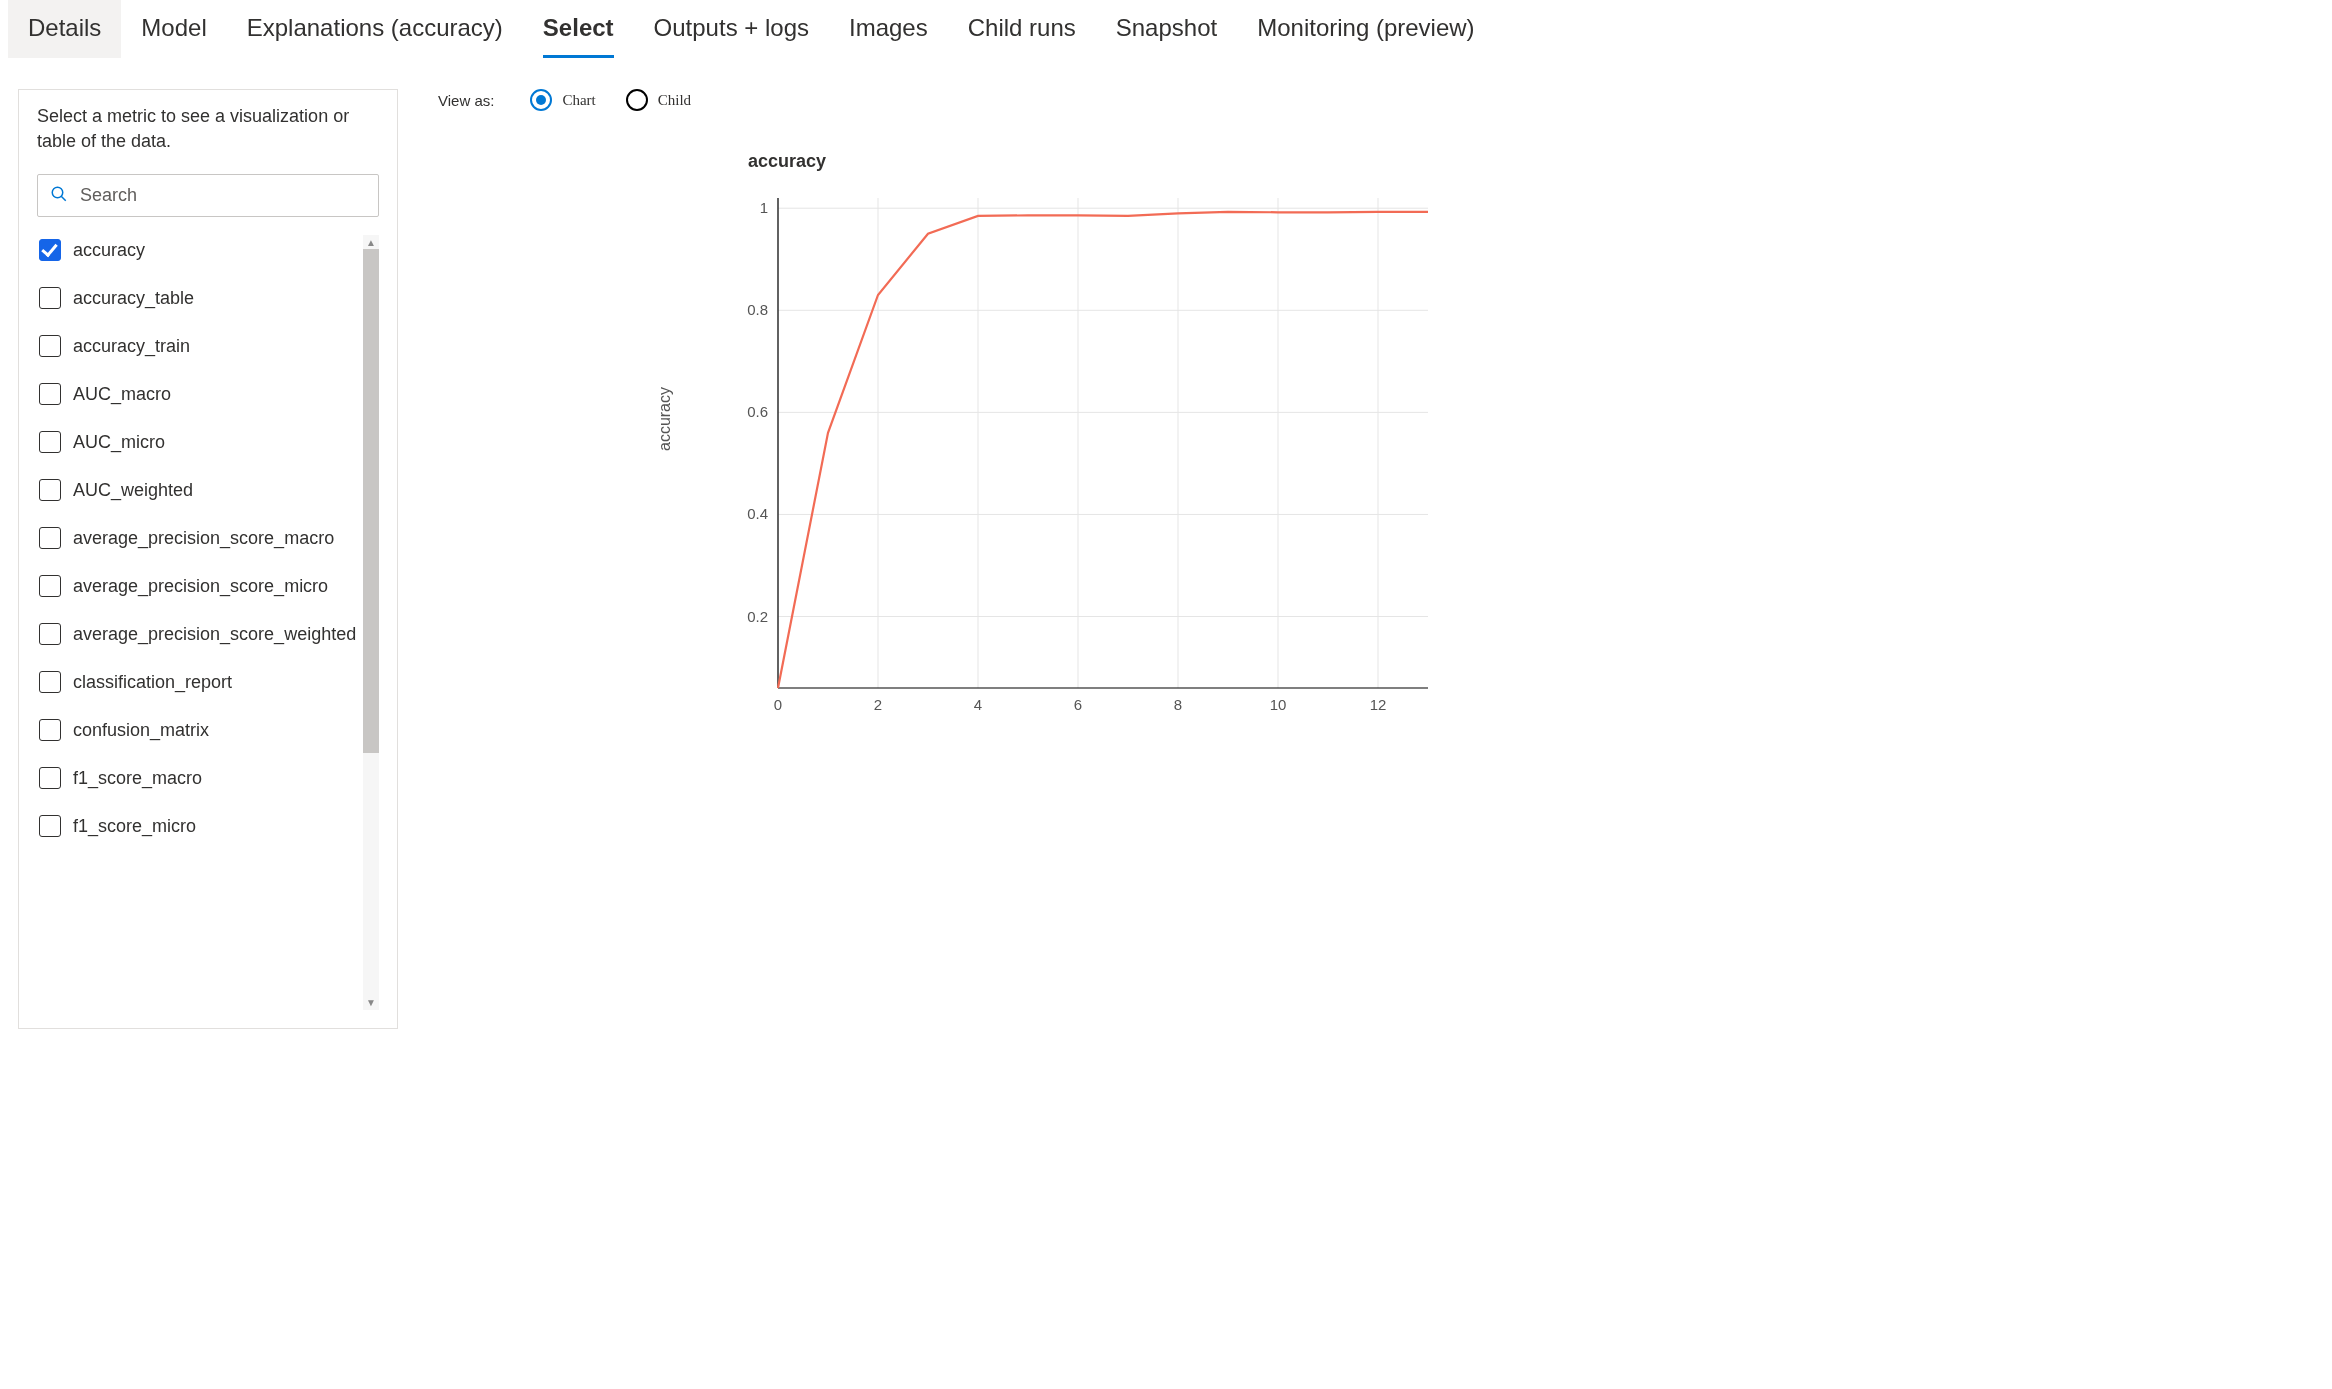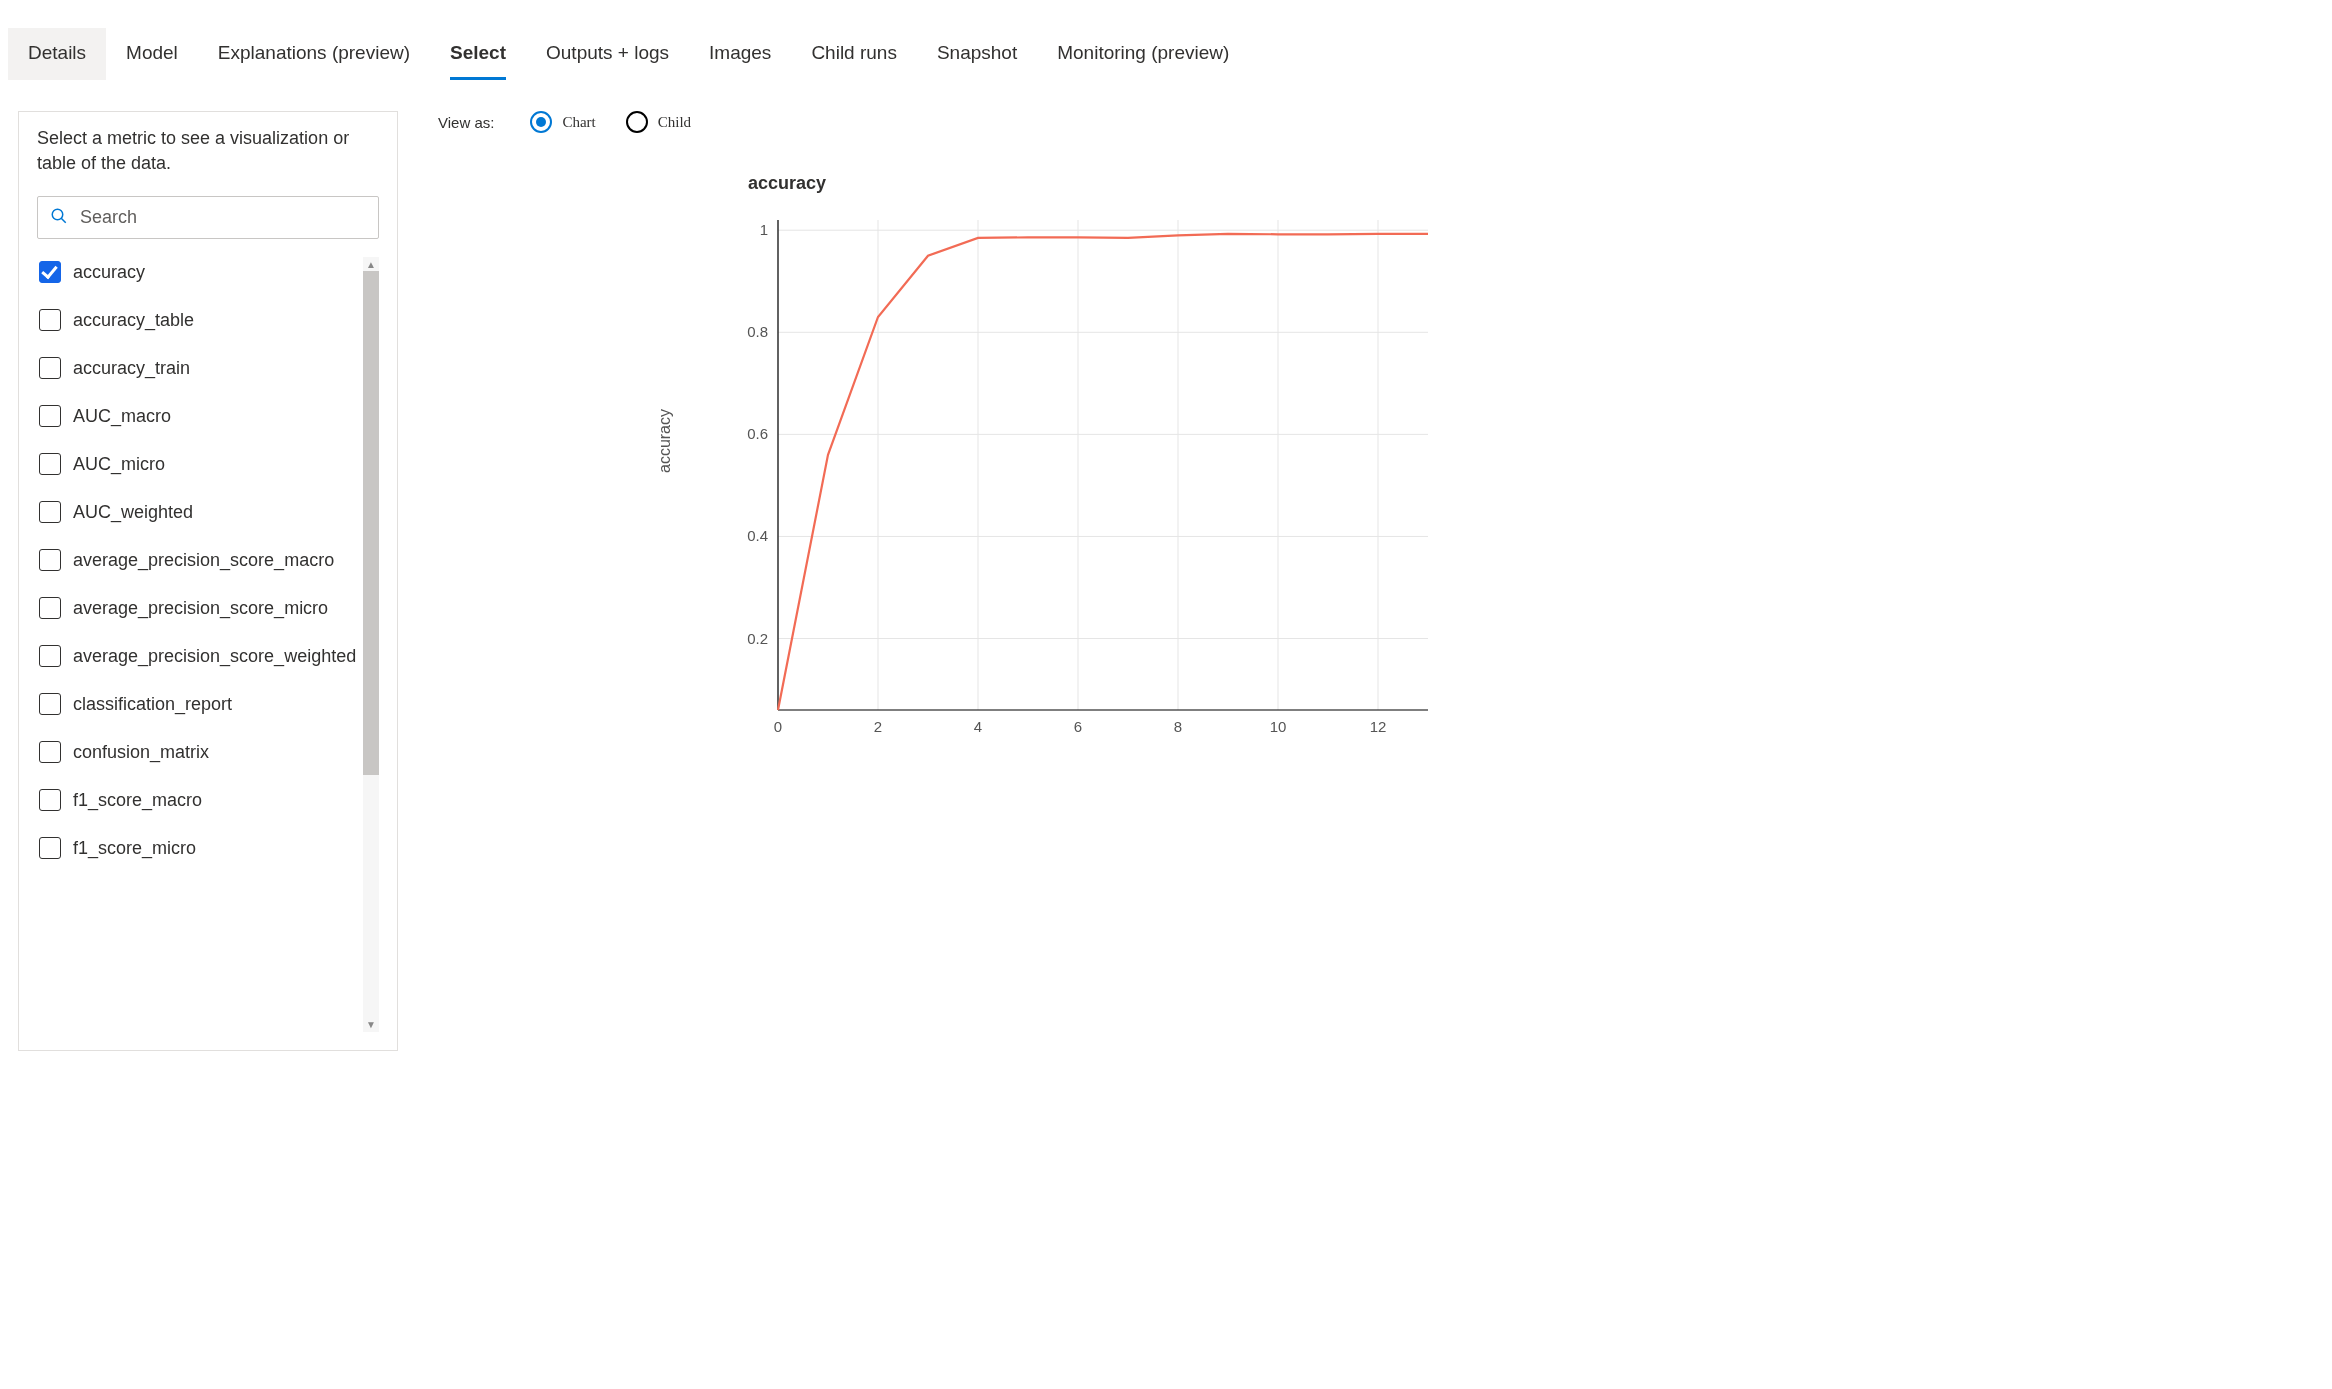--- a/index.html
+++ b/index.html
@@ -22,26 +22,25 @@
 
   
   .tabs {
     display:flex;
     gap: 0;
     padding: 0 8px;
     border-bottom: 1px solid transparent;
   }
   .tab {
     padding: 14px 20px 16px;
-    font-size: 19px;
+    font-size: 24px;
     cursor: pointer;
     position: relative;
     color: var(--text);
     white-space: nowrap;
-    margin-top: 28px;
   }
   .tab[data-active="true"] {
     font-weight:600;
   }
   .tab[data-active="true"]::after{
     content:"";
     position:absolute;
     left:20px; right:20px; bottom:0;
     height:3px;
     background: var(--accent);
@@ -206,21 +205,21 @@
   .grid { stroke: var(--grid); stroke-width:1; }
   .series { stroke: var(--line); stroke-width:2.2; fill:none; }
   .tick-text { font-size:15px; fill:#555; }
 </style>
 </head>
 <body>
 
 <div class="tabs" id="tabs">
     <div class="tab" data-first="true">Details</div>
     <div class="tab">Model</div>
-    <div class="tab">Explanations (preview)</div>
+    <div class="tab">Explanations (accuracy)</div>
     <div class="tab" data-active="true">Select</div>
     <div class="tab">Outputs + logs</div>
     <div class="tab">Images</div>
     <div class="tab">Child runs</div>
     <div class="tab">Snapshot</div>
     <div class="tab">Monitoring (preview)</div>
   </div>
 
 <div class="page">
 

